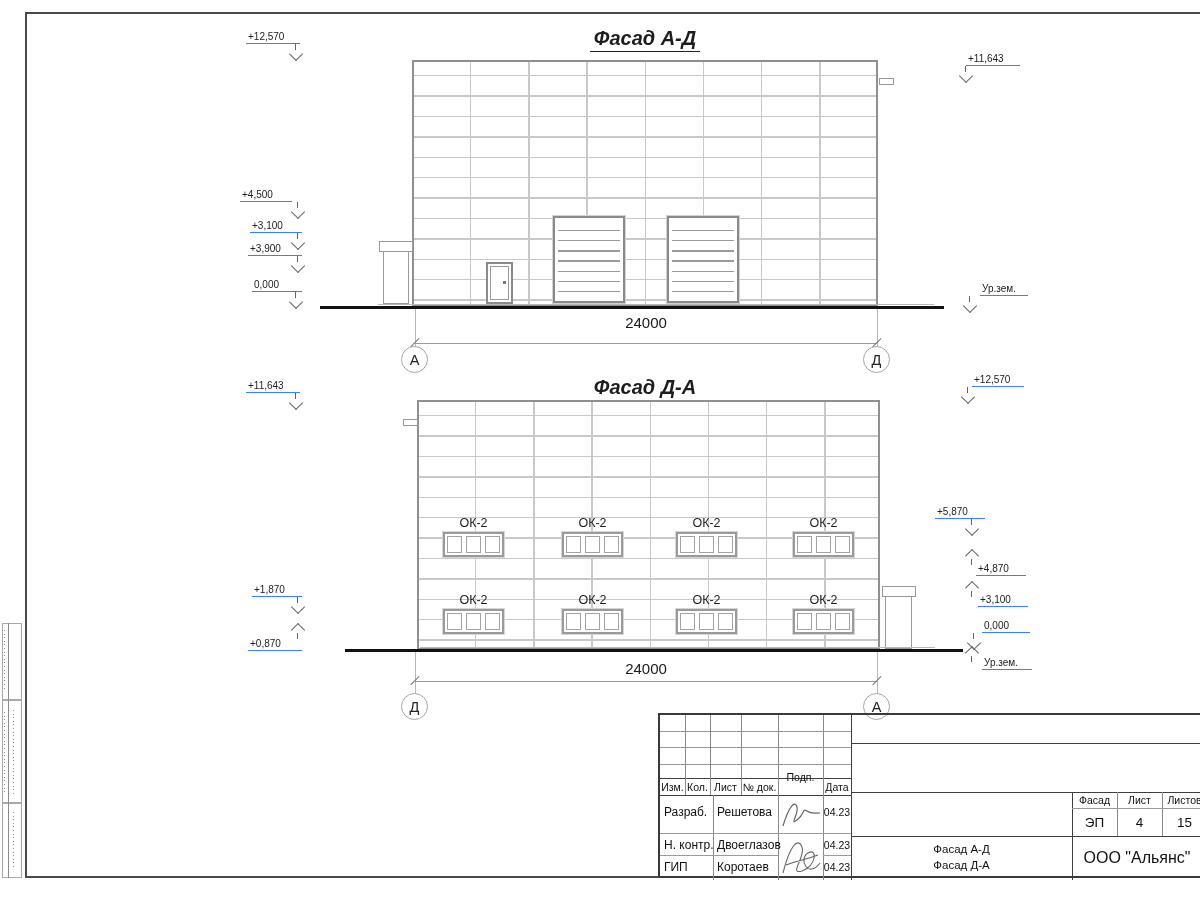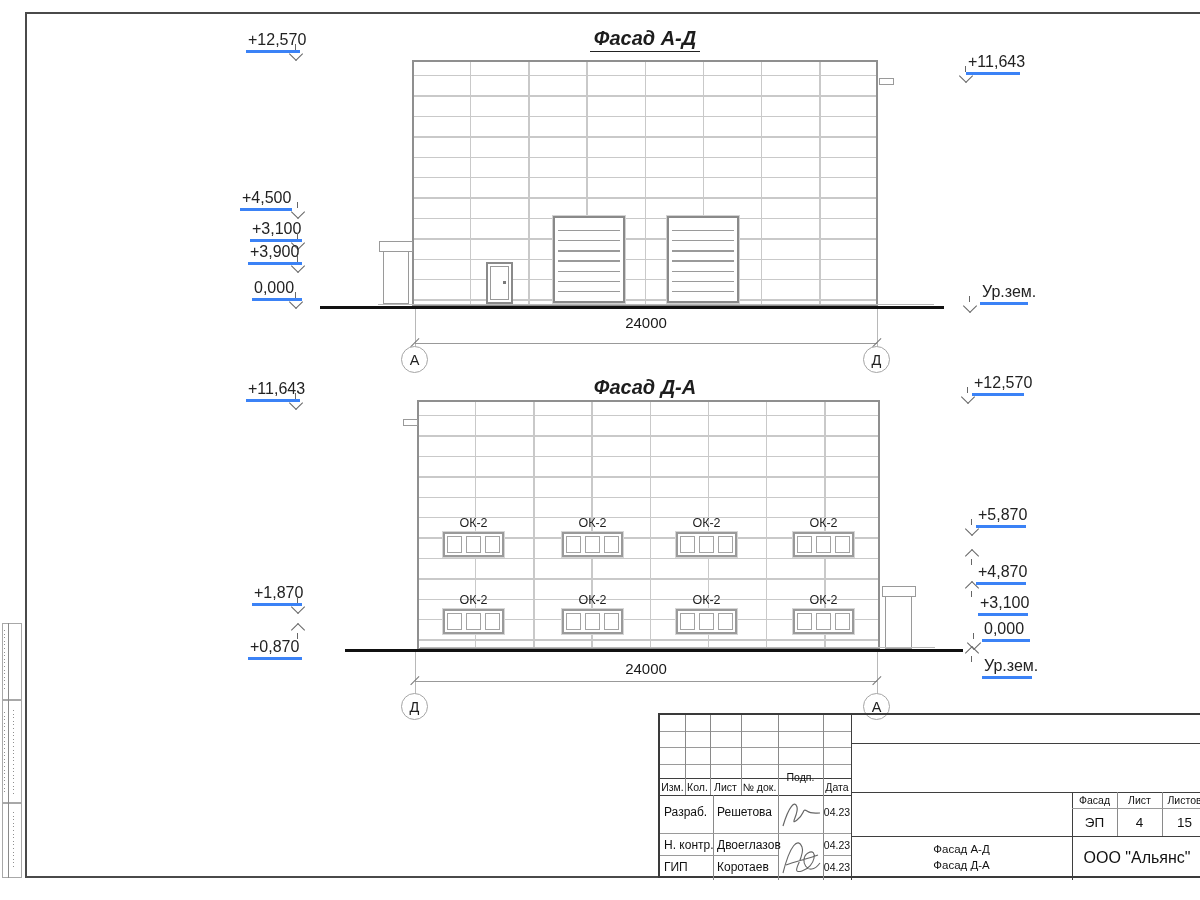--- a/index.html
+++ b/index.html
@@ -16,21 +16,21 @@
   .gh { position:absolute; left:0; right:0; bottom:0;
         background:repeating-linear-gradient(to bottom,#c9c9c9 0 1.4px,transparent 1.4px 20.4px); }
   .gv { position:absolute; top:0; bottom:0; right:0;
         background:repeating-linear-gradient(to right,#c9c9c9 0 1.4px,transparent 1.4px 58.2px); }
 
   
   .ftitle { width:200px; text-align:center; font-size:20px; font-weight:bold; font-style:italic; }
   .ftitle span { border-bottom:1.6px solid #222; padding:0 4px 2px 4px; }
 
   
-  .ev { font-size:16px; color:#222; border-bottom:3px solid #3b82f6; padding:0 2px 1px 2px;
+  .ev { font-size:10px; color:#222; border-bottom:1px solid #3b82f6; padding:0 2px 1px 2px;
         white-space:nowrap; }
   .tk { position:absolute; width:14px; height:14px; }
   .tk::before { content:""; position:absolute; left:2.5px; top:2px; width:9px; height:9px;
         border-left:1.2px solid #666; border-bottom:1.2px solid #666; }
   .tk.d::before { transform:rotate(-45deg); }
   .tk.u::before { transform:rotate(135deg); }
   .tk.d::after { content:""; position:absolute; left:6.5px; top:-3px; width:1.2px; height:6px; background:#666; }
   .tk.u::after { content:""; position:absolute; left:6.5px; top:10px; width:1.2px; height:6px; background:#666; }
 
   
@@ -224,21 +224,21 @@
 
 <div class="abs ev" style="left:246px;top:380px;width:54px"><span>+11,643</span></div>
 <i class="abs tk d" style="left:288px;top:396px"></i>
 <div class="abs ev" style="left:252px;top:584px;width:50px"><span>+1,870</span></div>
 <i class="abs tk d" style="left:290px;top:600px"></i>
 <i class="abs tk u" style="left:290px;top:623px"></i>
 <div class="abs ev" style="left:248px;top:638px;width:54px"><span>+0,870</span></div>
 
 <div class="abs ev" style="left:972px;top:374px;width:52px"><span>+12,570</span></div>
 <i class="abs tk d" style="left:960px;top:390px"></i>
-<div class="abs ev" style="left:976px;top:506px;width:50px"><span>+5,870</span></div>
+<div class="abs ev" style="left:935px;top:506px;width:50px"><span>+5,870</span></div>
 <i class="abs tk d" style="left:964px;top:522px"></i>
 <i class="abs tk u" style="left:964px;top:549px"></i>
 <div class="abs ev" style="left:976px;top:563px;width:50px"><span>+4,870</span></div>
 <i class="abs tk u" style="left:964px;top:581px"></i>
 <div class="abs ev" style="left:978px;top:594px;width:50px"><span>+3,100</span></div>
 <div class="abs ev" style="left:982px;top:620px;width:48px"><span>0,000</span></div>
 <i class="abs tk d" style="left:966px;top:636px"></i>
 <i class="abs tk u" style="left:964px;top:646px"></i>
 <div class="abs ev" style="left:982px;top:657px;width:50px"><span>Ур.зем.</span></div>
 

